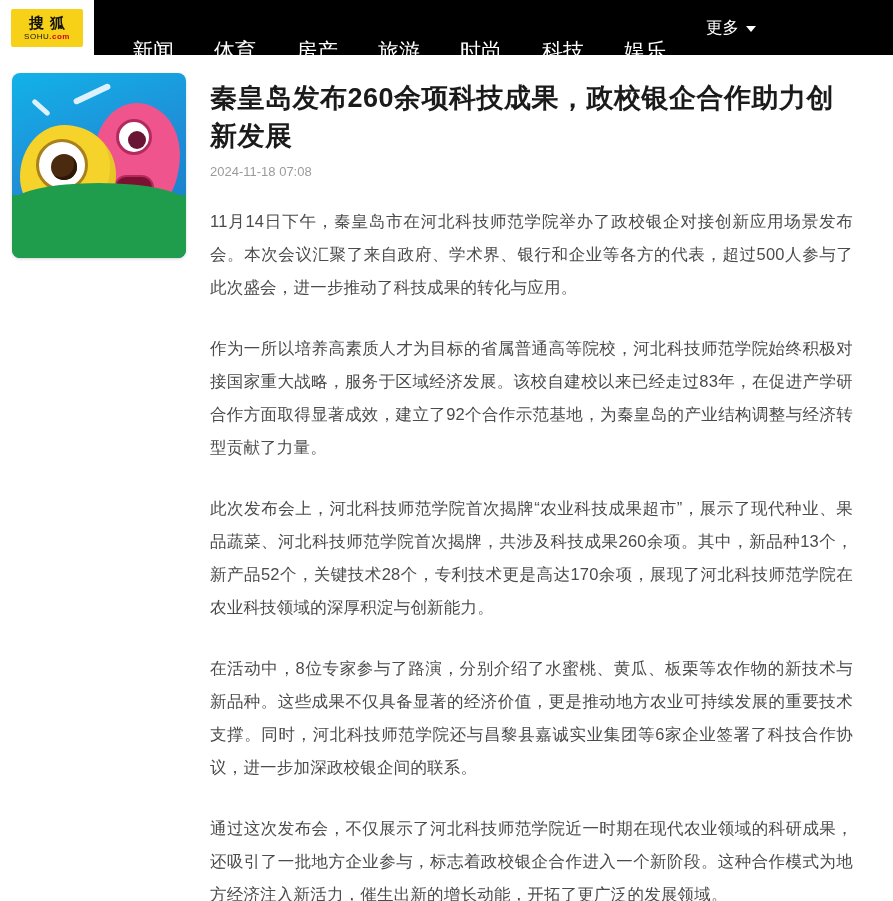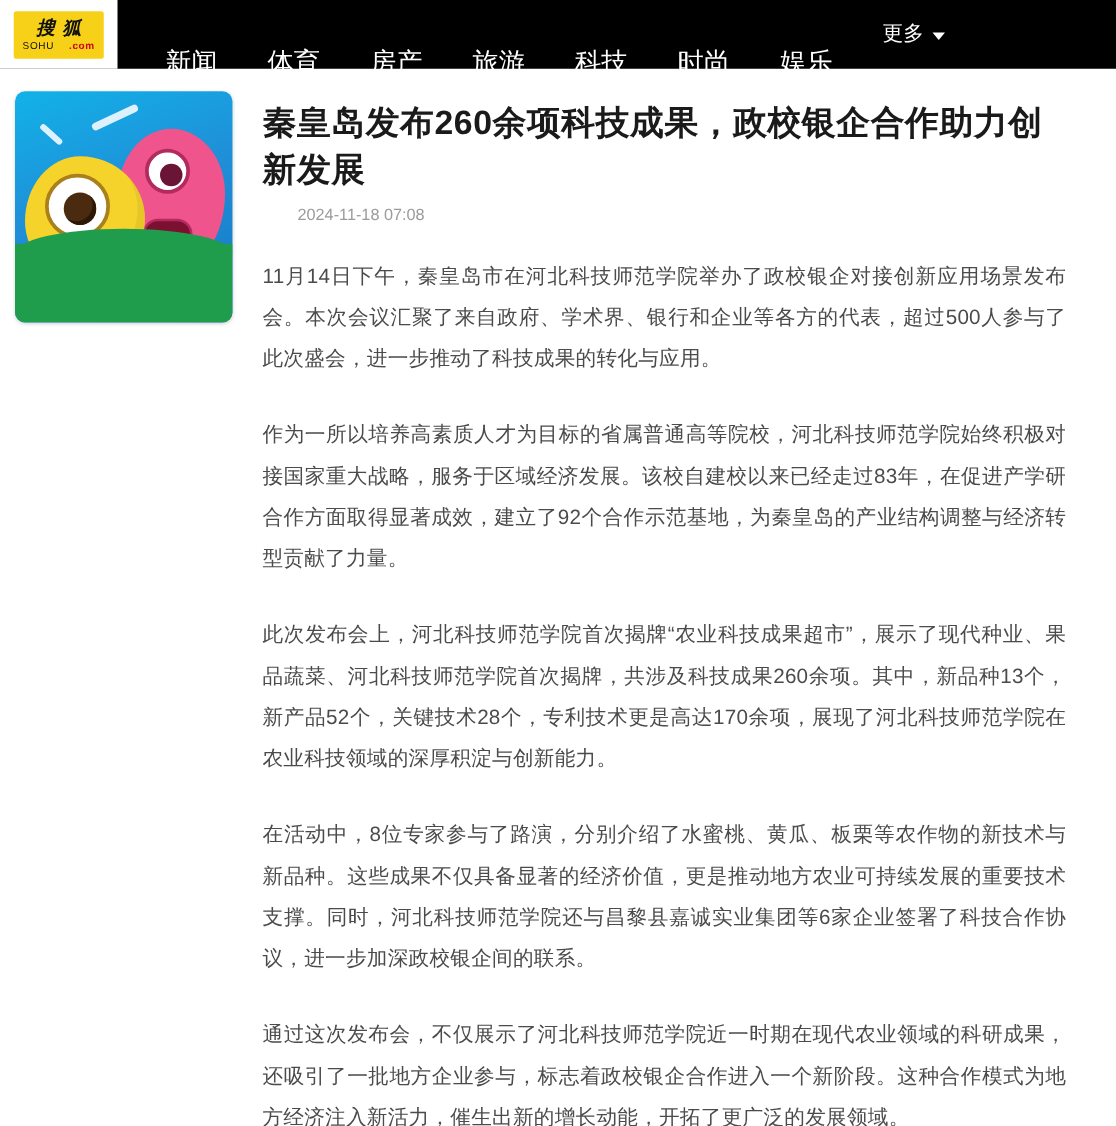--- a/index.html
+++ b/index.html
@@ -38,29 +38,28 @@
     align-items: center;
     justify-content: center;
     line-height: 1;
   }
   .logo-top {
     font-size: 15px;
     font-weight: bold;
     color: #111;
     letter-spacing: 6px;
     padding-left: 6px;
-    font-style: italic;
   }
   .logo-bottom {
     font-size: 8px;
     color: #111;
     margin-top: 3px;
     letter-spacing: 0.5px;
   }
-  .logo-bottom .red { color: #d0021b; font-weight: bold; padding-left: 12px; }
+  .logo-bottom .red { color: #d0021b; font-weight: bold; }
   .nav {
     flex: 1;
     display: flex;
     align-items: center;
     padding-left: 18px;
   }
   .nav-item {
     color: #ffffff;
     font-size: 21px;
     padding: 0 20px;
@@ -206,21 +205,20 @@
     font-size: 27px;
     line-height: 1.42;
     font-weight: bold;
     color: #1a1a1a;
     letter-spacing: .5px;
   }
   .meta {
     color: #9b9b9b;
     font-size: 13px;
     margin-bottom: 26px;
-    margin-left: 28px;
   }
   .article p {
     margin: 0 0 28px 0;
     font-size: 16.5px;
     line-height: 2.0;
     color: #4b4b4b;
     text-align: justify;
     letter-spacing: .2px;
   }
   .article p:last-child { margin-bottom: 0; }
@@ -235,22 +233,22 @@
       <div class="logo-bottom">
         <span>SOHU</span><span class="red">.com</span>
       </div>
     </div>
   </div>
   <nav class="nav">
     <a class="nav-item" href="#">新闻</a>
     <a class="nav-item" href="#">体育</a>
     <a class="nav-item" href="#">房产</a>
     <a class="nav-item" href="#">旅游</a>
+    <a class="nav-item" href="#">时尚</a>
     <a class="nav-item" href="#">科技</a>
-    <a class="nav-item" href="#">时尚</a>
     <a class="nav-item" href="#">娱乐</a>
     <div class="nav-more">
       <span>更多</span>
       <span class="caret"></span>
     </div>
   </nav>
 </div>
 
 <div class="page">
 

